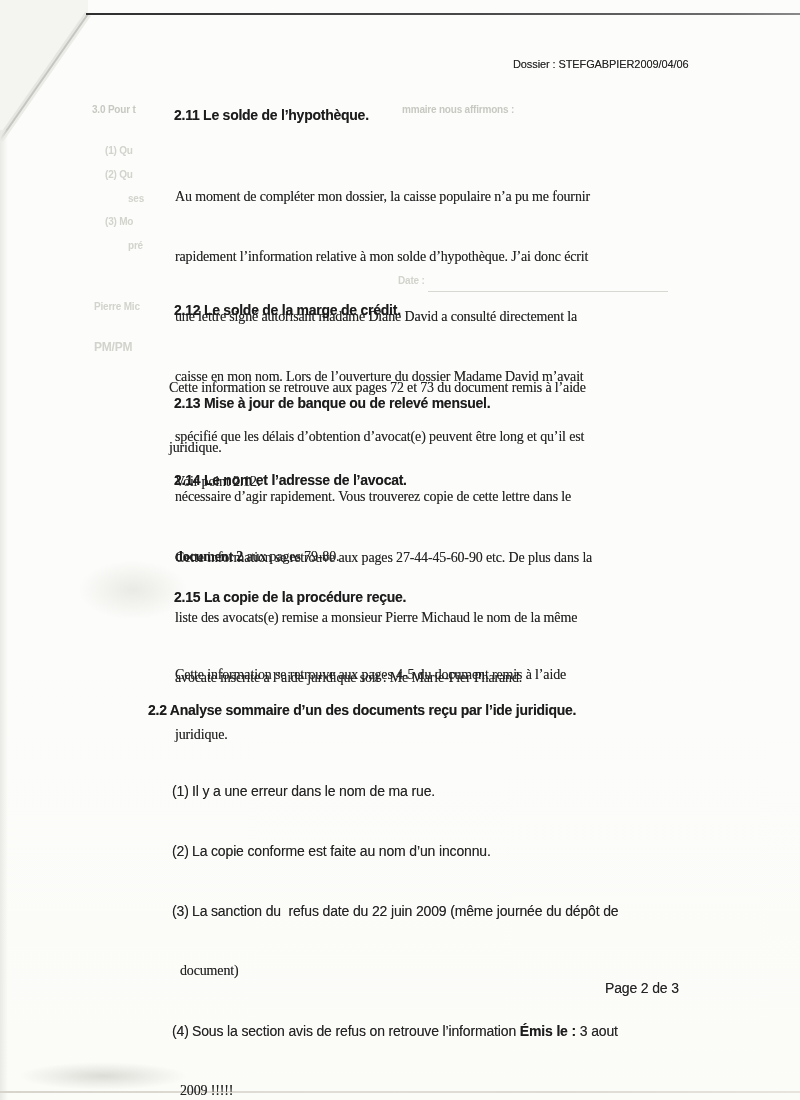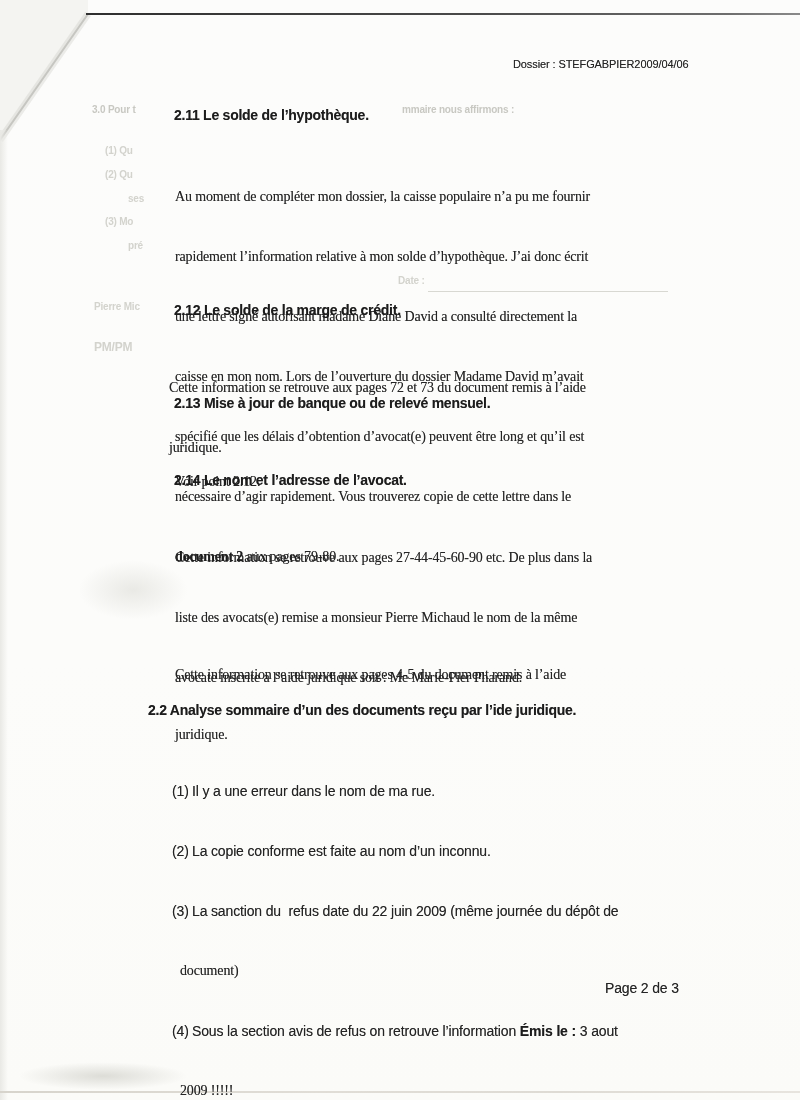--- a/index.html
+++ b/index.html
@@ -91,20 +91,21 @@
     <div class="ln">Voir point 2.12.</div>
   </div>
 
   <div class="t h" style="left:174px;top:470px;">2.14 Le nom et l’adresse de l’avocat.</div>
   <div class="t" style="left:175px;top:508px;">
     <div class="ln">Cette information se retrouve aux pages 27-44-45-60-90 etc. De plus dans la</div>
     <div class="ln">liste des avocats(e) remise a monsieur Pierre Michaud le nom de la même</div>
     <div class="ln">avocate inscrite a l’aide juridique soit : Me Marie-Pier Pharand.</div>
   </div>
 
+  <div class="t h" style="left:174px;top:587px;">2.15 La copie de la procédure reçue.</div>
   <div class="t" style="left:175px;top:625px;">
     <div class="ln">Cette information se retrouve aux pages 4-5 du document remis à l’aide</div>
     <div class="ln">juridique.</div>
   </div>
 
   <div class="t h" style="left:148px;top:700px;">2.2 Analyse sommaire d’un des documents reçu par l’ide juridique.</div>
   <div class="t list" style="left:172px;top:741px;">
     <div class="item">
       <span class="num">(1)</span>
       <span>Il y a une erreur dans le nom de ma rue.</span>

